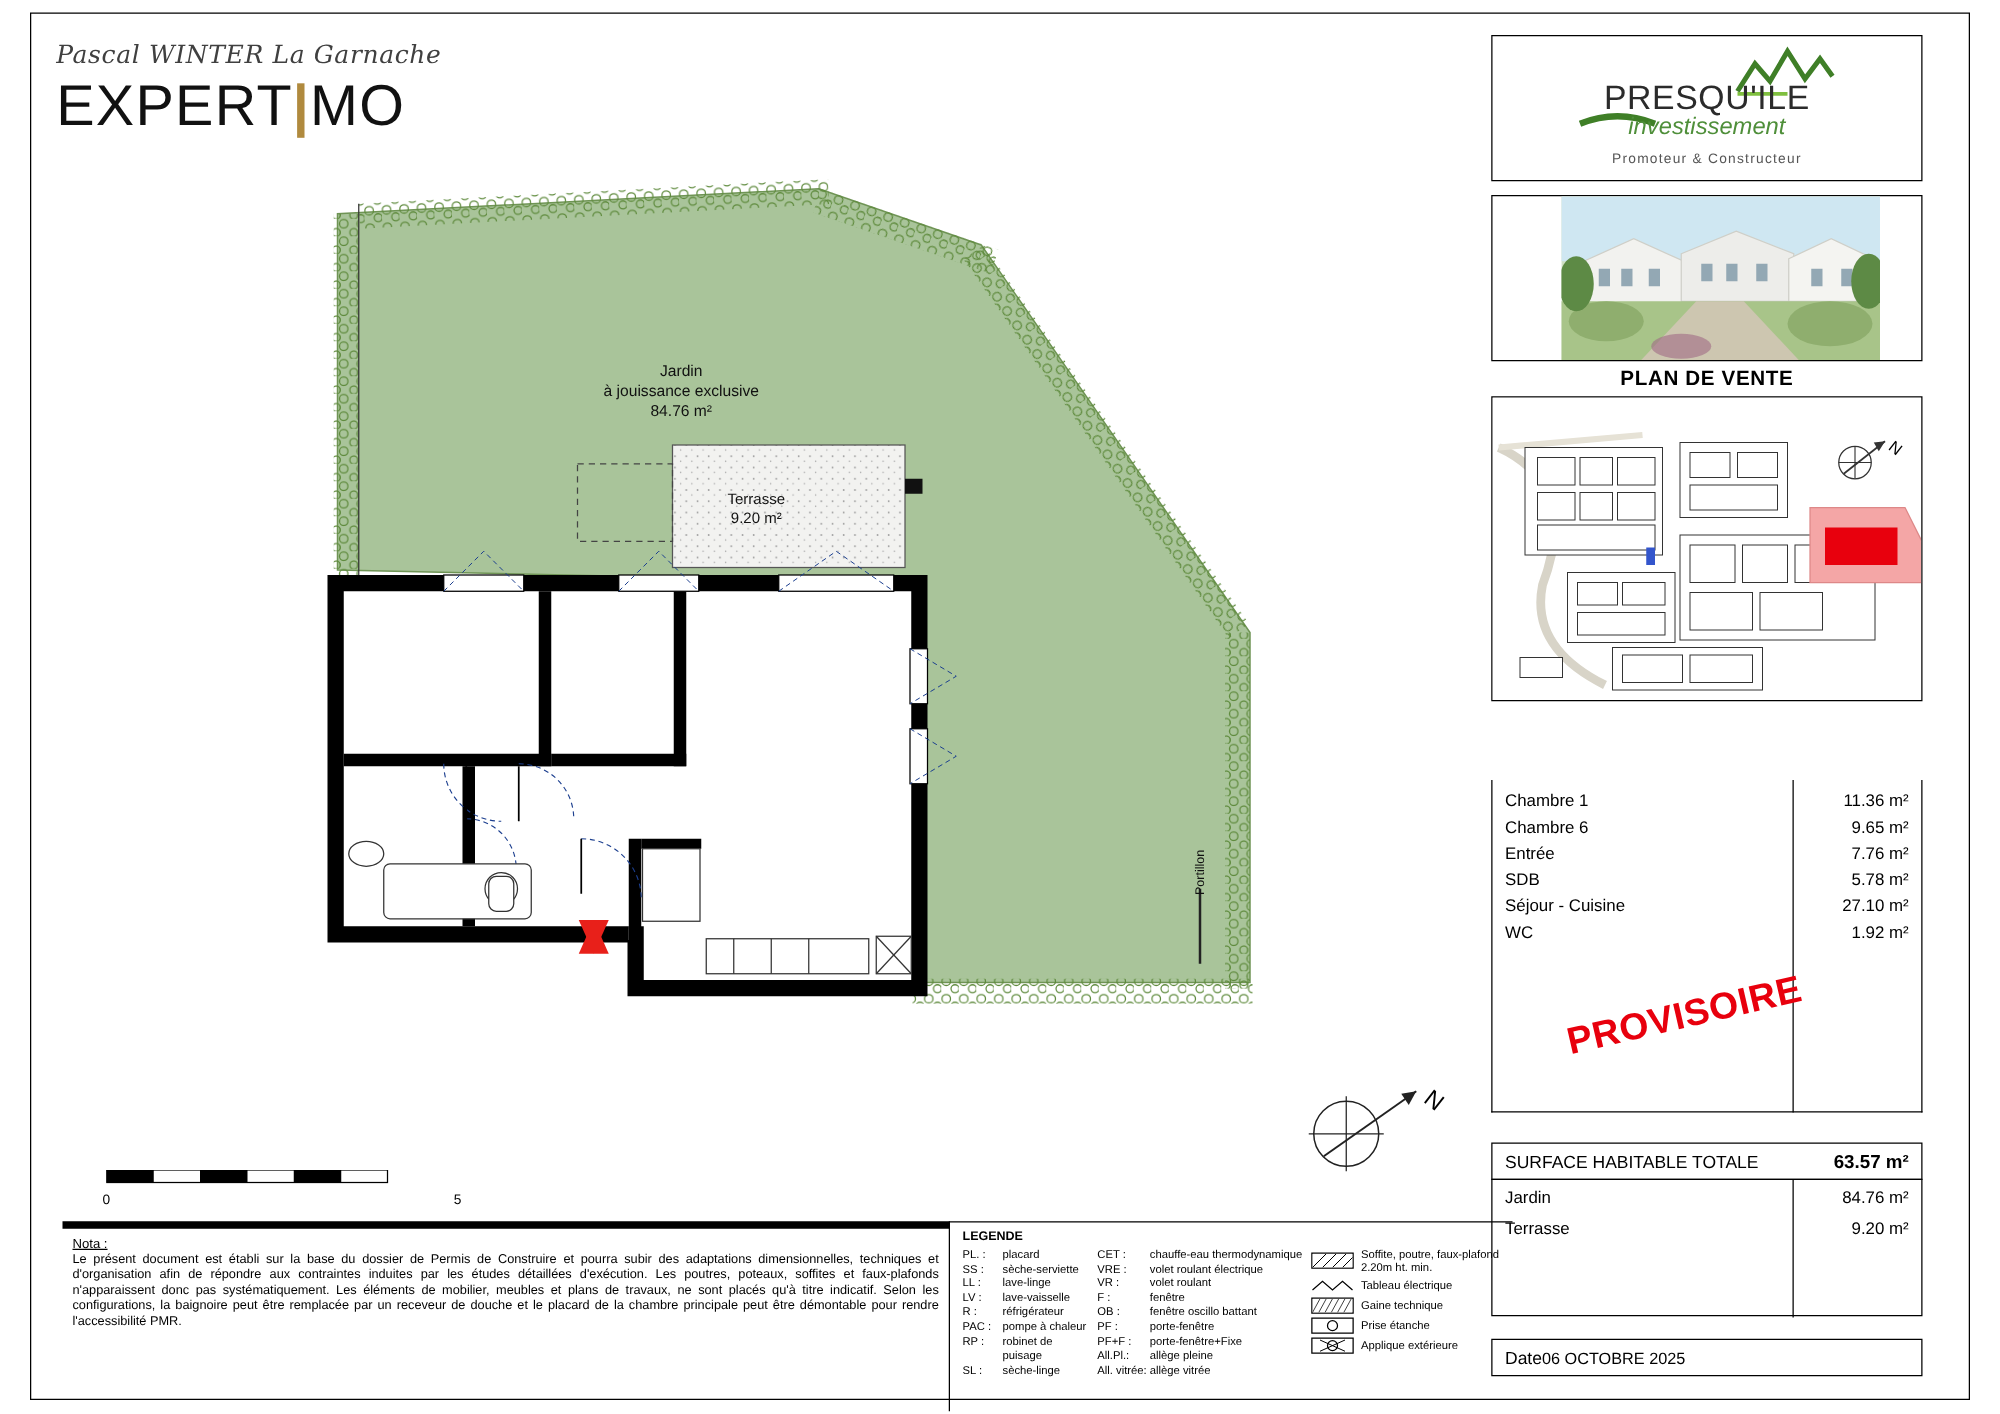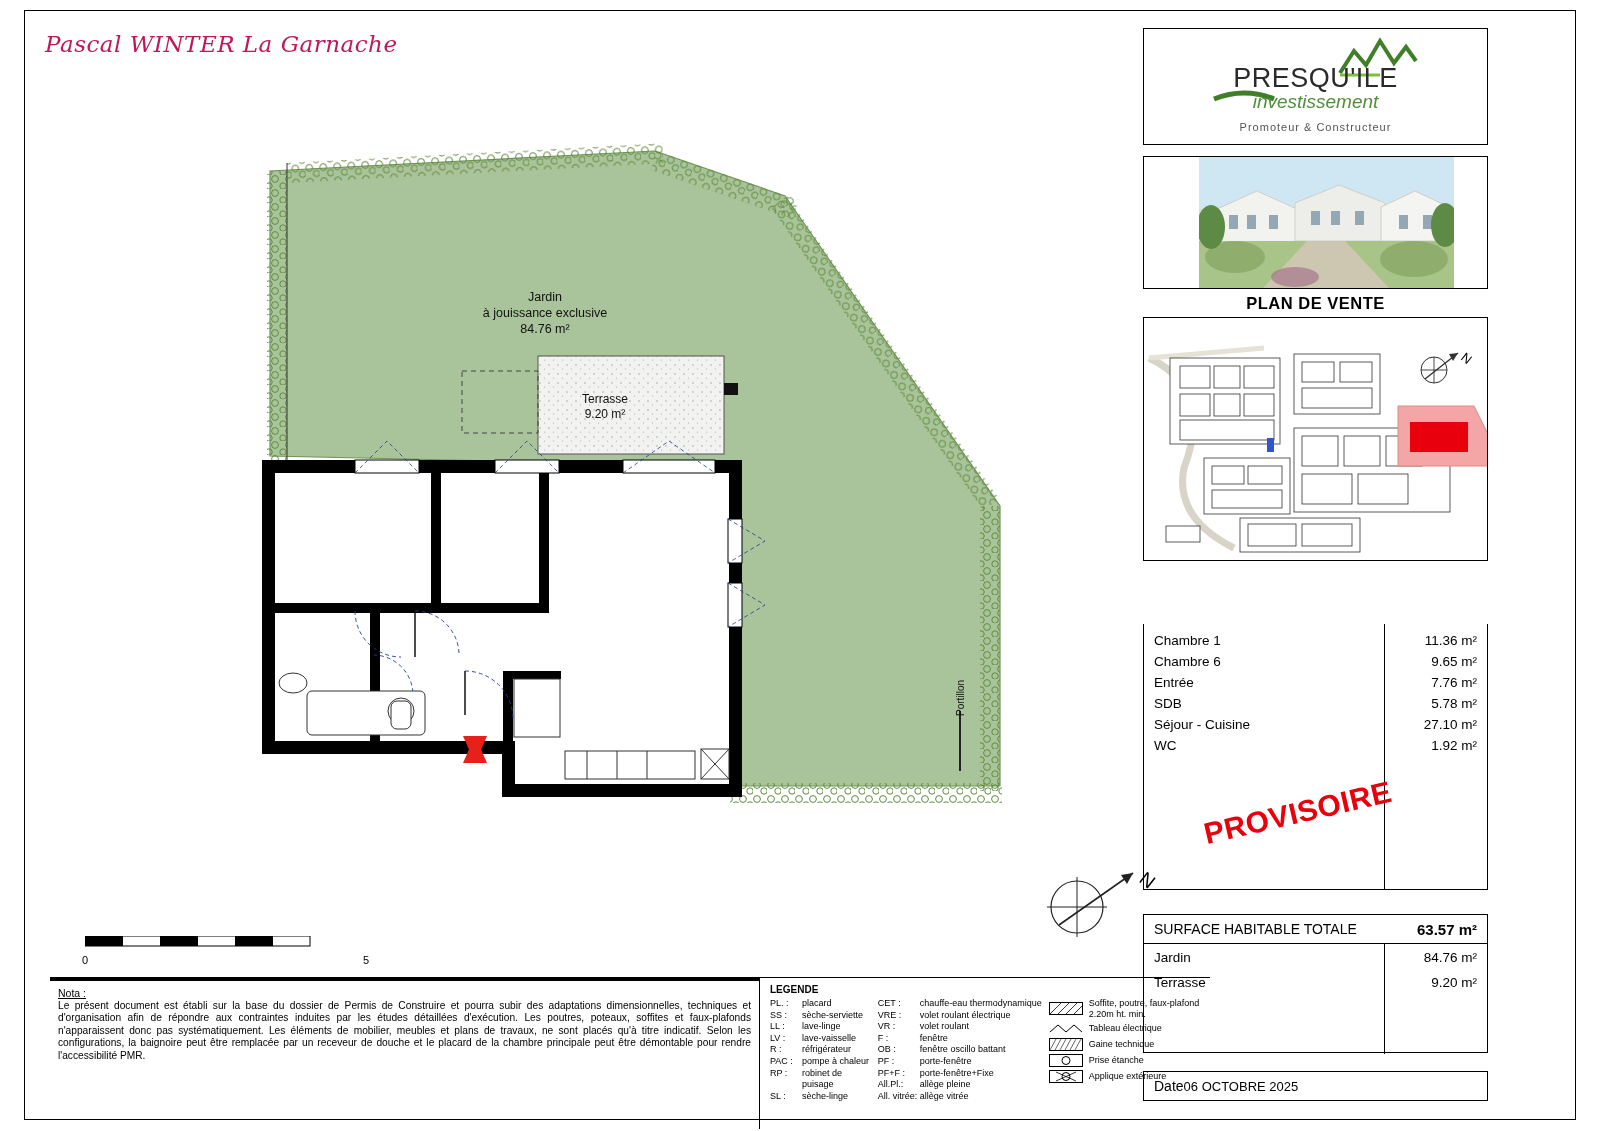--- a/index.html
+++ b/index.html
@@ -22,23 +22,23 @@
   }
 
   
   .left-panel {
     position:absolute; left:25px; top:11px; width:1160px; height:1108px;
   }
   .logo-block { position:absolute; left:20px; top:20px; width:420px; }
   .logo-line1 {
     font-family:"DejaVu Serif", serif;
     font-style:italic;
-    font-size:23px;
+    font-size:20px;
     letter-spacing:0.5px;
-    color:#be185d;
+    color:#404040;
     white-space:nowrap;
   }
   .logo-line2 {
     font-size:46px;
     letter-spacing:1px;
     margin-top:2px;
     color:#111;
     white-space:nowrap;
   }
   .logo-line2 .sep { color:#b08a3e; font-weight:bold; }
@@ -69,21 +69,21 @@
   .scalebar .nums { position:relative; height:14px; font-size:11px; margin-top:2px;}
   .scalebar .n0 { position:absolute; left:-3px; }
   .scalebar .n5 { position:absolute; left:278px; }
 
   
   .compass-big { position:absolute; left:1010px; top:848px; width:130px; height:90px; }
 
   
   .nota-box {
     position:absolute; left:25px; top:966px; width:710px; height:152px;
-    border-top:4px solid #000000; border-right:1px solid #000;
+    border-top:6px solid #000000; border-right:1px solid #000;
     padding:6px 8px 0 8px;
   }
   .nota-title { font-size:10.5px; text-decoration:underline; }
   .nota-text { font-size:10.2px; line-height:12.4px; text-align:justify; margin-top:1px; }
 
   .legend-box {
     position:absolute; left:735px; top:966px; width:450px; height:152px;
     border-top:1px solid #000;
     padding:6px 6px 0 10px;
     font-size:9px;
@@ -95,21 +95,21 @@
   .legend-col-3 { width:160px; }
   .legend-row { display:flex; line-height:11.6px; }
   .legend-row .k { width:32px; flex:none; }
   .legend-col-2 .legend-row .k { width:42px; }
   .legend-sym-row { display:flex; align-items:center; line-height:11.6px; margin-bottom:3px; }
   .legend-sym-row .sym { width:34px; height:13px; flex:none; margin-right:6px; border:1px solid #000; background:#fff; }
   .legend-sym-row .sym.nobox { border:none; }
   .legend-sym-row .txt { font-size:9px; line-height:10.5px; }
 
   
-  .right-panel { position:absolute; left:1143px; top:11px; width:327px; height:1108px; }
+  .right-panel { position:absolute; left:1193px; top:11px; width:327px; height:1108px; }
   .rbox { border:1px solid #000; background:#fff; }
   .brand-box { position:absolute; left:0; top:17px; width:345px; height:117px; }
   .brand-inner { position:relative; width:100%; height:100%; }
   .brand-name {
     position:absolute; left:50%; top:34px; transform:translateX(-50%);
     font-size:27px; letter-spacing:0.5px; color:#2b2b2b; white-space:nowrap;
   }
   .brand-sub {
     position:absolute; left:50%; top:62px; transform:translateX(-50%);
     font-size:19px; font-style:italic; color:#4f8f3a; white-space:nowrap;
@@ -170,20 +170,21 @@
 </head>
 <body>
 
 <div class="page">
   <div class="outer-frame"></div>
 
   <div class="left-panel">
 
     <div class="logo-block">
       <div class="logo-line1">Pascal WINTER  La Garnache</div>
+      <div class="logo-line2">EXPERT<span class="sep">|</span>MO</div>
     </div>
 
     <div class="drawing">
       <svg width="1160" height="960" viewBox="0 0 1160 960">
         <defs>
           <pattern id="hedge" width="14" height="14" patternUnits="userSpaceOnUse">
             <circle cx="4" cy="4" r="3.4" fill="none" stroke="#5e8a3c" stroke-width="1"></circle>
             <circle cx="11" cy="10" r="3.2" fill="none" stroke="#5e8a3c" stroke-width="1"></circle>
           </pattern>
           <pattern id="terrpat" width="9" height="9" patternUnits="userSpaceOnUse">

